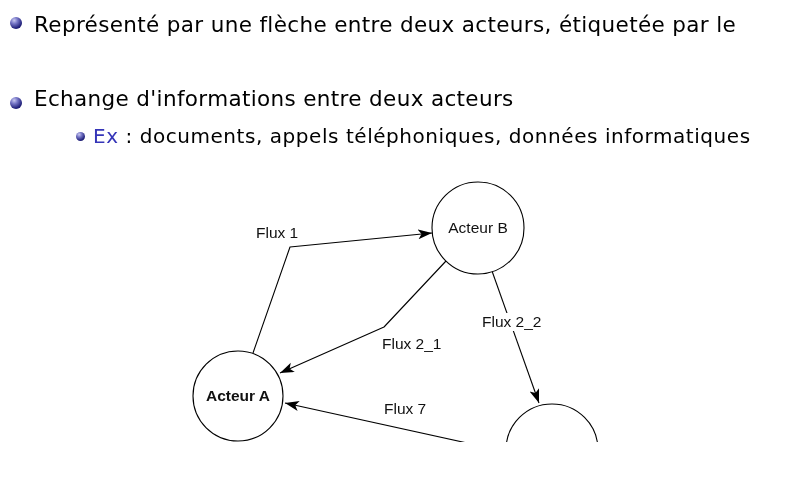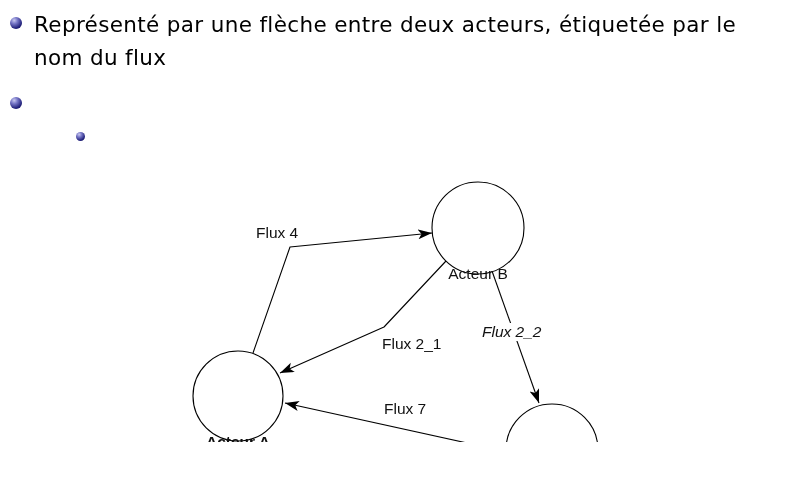--- a/index.html
+++ b/index.html
@@ -50,45 +50,45 @@
   }
   .arrowhead-path { fill: var(--diagram-line, #000); }
 
   .actor-label {
     position: absolute;
     transform: translate(-50%, -50%);
     font-family: "Liberation Sans", sans-serif;
     font-size: 15.5px;
     color: var(--diagram-text, #111);
     white-space: nowrap;
-    margin-top: 46px;
   }
   .flux-label {
     position: absolute;
     background: #ffffff;
     padding: 0 2px;
     font-family: "Liberation Sans", sans-serif;
     font-size: 15.5px;
     line-height: 18px;
     color: var(--diagram-text, #111);
     white-space: nowrap;
   }
 </style>
 </head>
 <body>
 
 <div class="slide">
 
   <span class="ball ball-main" style="left:10px; top:17px;"></span>
   <div class="btext" style="left:34px; top:8px;">Représenté par une flèche entre deux acteurs, étiquetée par le</div>
-  <div class="btext" style="left:34px; top:41px;">nom du flux</div>
 
   <span class="ball ball-main" style="left:10px; top:97px;"></span>
+  <div class="btext" style="left:34px; top:82px;">Echange d'informations entre deux acteurs</div>
 
   <span class="ball ball-sub" style="left:76px; top:132px;"></span>
+  <div class="btext btext-sub" style="left:93px; top:122px;"><span class="ex-prefix">Ex</span><span> : documents, appels téléphoniques, données informatiques</span></div>
 
   <div>
     <svg class="diagram-svg" width="802" height="501" viewBox="0 0 802 501">
       <defs>
         <marker id="arrowhead" markerUnits="userSpaceOnUse" markerWidth="16" markerHeight="12" refX="14" refY="5" orient="auto">
           <path class="arrowhead-path" d="M0,0 L14,5 L0,10 L3.5,5 Z"></path>
         </marker>
       </defs>
 
       <polyline class="flow-line" marker-end="url(#arrowhead)" points="253,353 290,247 432,233"></polyline>
@@ -98,19 +98,19 @@
 
       <circle class="actor-circle" cx="238" cy="396" r="45"></circle>
       <circle class="actor-circle" cx="478" cy="228" r="46"></circle>
       <circle class="actor-circle" cx="552" cy="450" r="46"></circle>
     </svg>
 
     <div class="actor-label" style="left:238px; top:396px;font-weight:bold;">Acteur A</div>
     <div class="actor-label" style="left:478px; top:228px;">Acteur B</div>
     <div class="actor-label" style="left:552px; top:450px;">Echange C</div>
 
-    <div class="flux-label" style="left:254px; top:224px;">Flux 4</div>
+    <div class="flux-label" style="left:254px; top:224px;">Flux 1</div>
     <div class="flux-label" style="left:380px; top:335px;">Flux 2_1</div>
-    <div class="flux-label" style="left:480px; top:323px;font-style:italic;">Flux 2_2</div>
+    <div class="flux-label" style="left:480px; top:313px;">Flux 2_2</div>
     <div class="flux-label" style="left:382px; top:400px;">Flux 7</div>
   </div>
 
 </div>
 
 </body></html>

